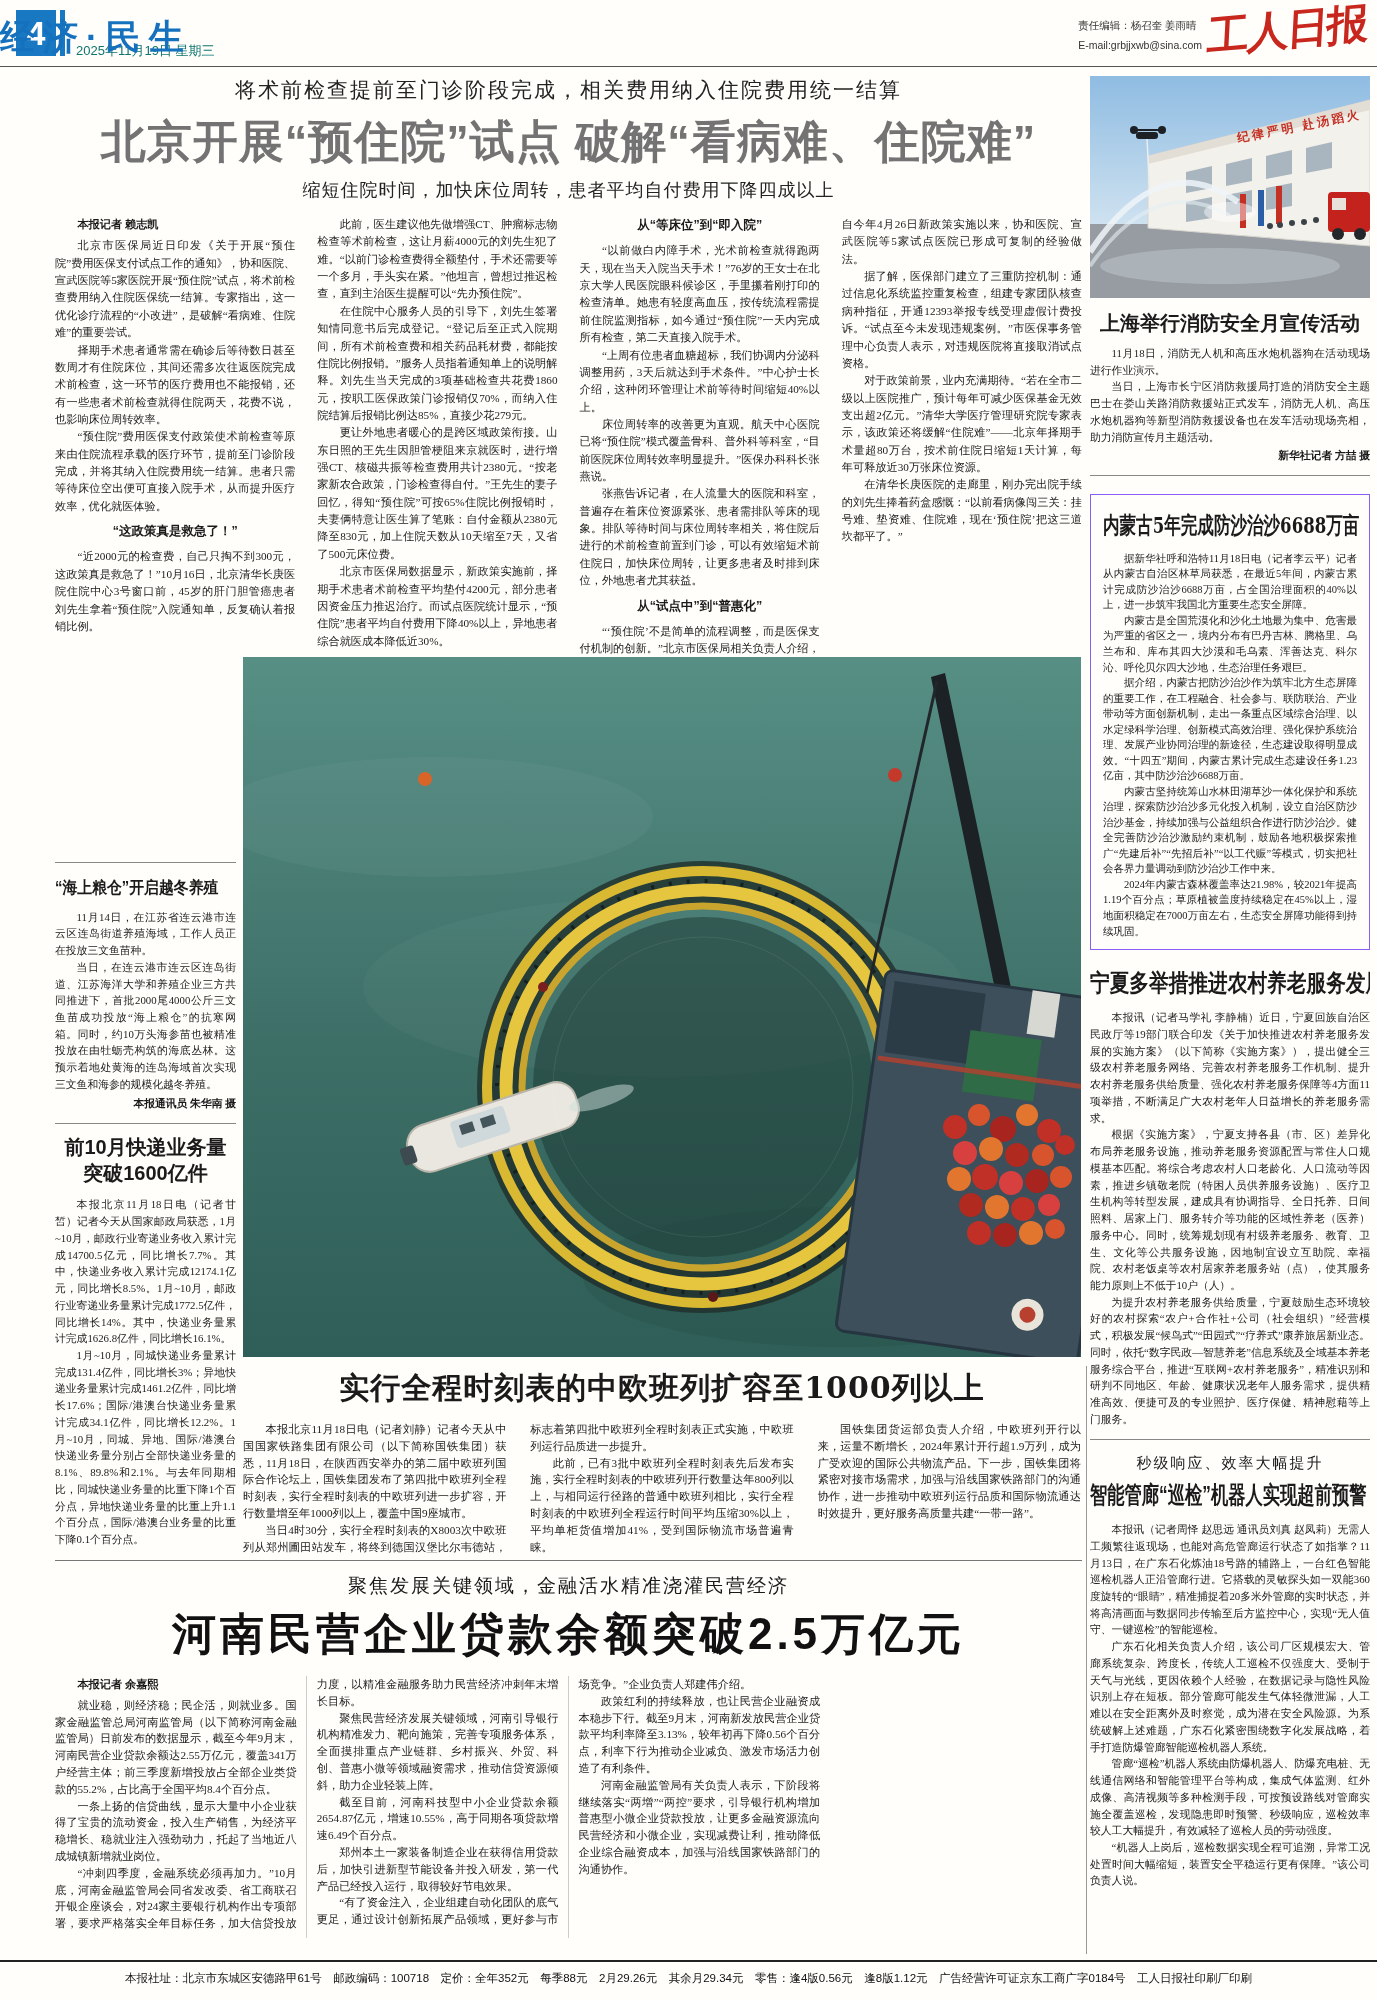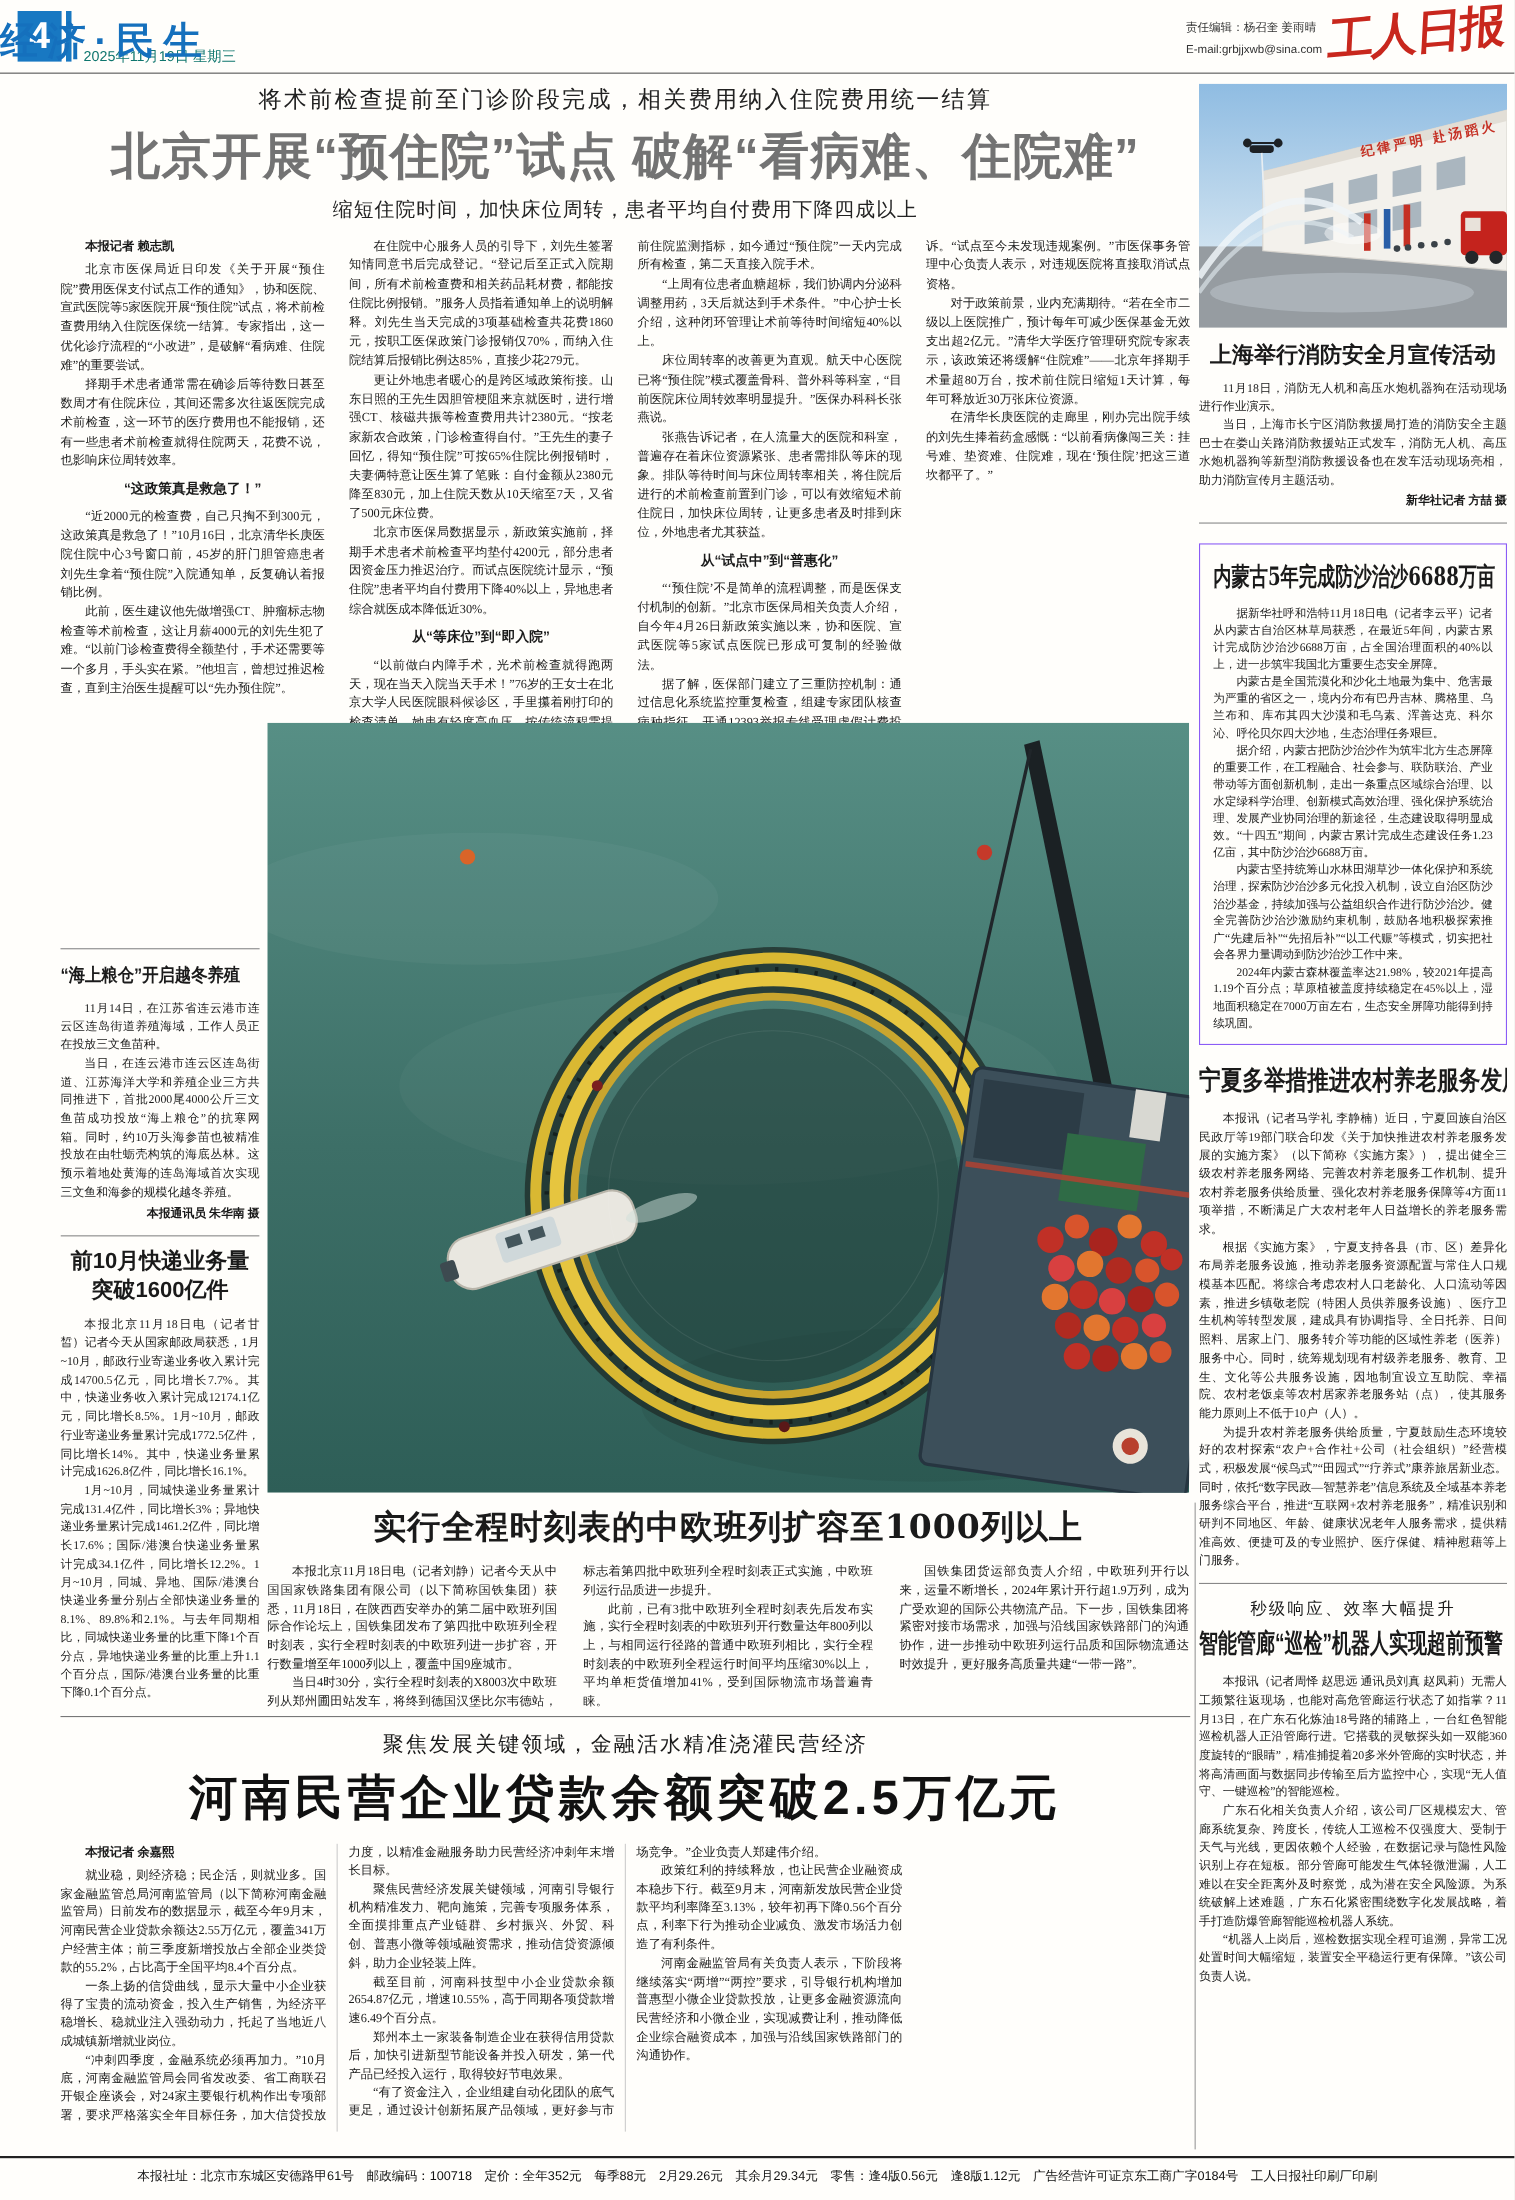--- a/index.html
+++ b/index.html
@@ -102,20 +102,21 @@
   </div>
 
   <div class="main">
     <div class="kicker">将术前检查提前至门诊阶段完成，相关费用纳入住院费用统一结算</div>
     <div class="mainhead">北京开展“预住院”试点  破解“看病难、住院难”</div>
     <div class="subhead">缩短住院时间，加快床位周转，患者平均自付费用下降四成以上</div>
     <div class="main-body body">
         <p class="by">本报记者 赖志凯</p>
         <p>北京市医保局近日印发《关于开展“预住院”费用医保支付试点工作的通知》，协和医院、宣武医院等5家医院开展“预住院”试点，将术前检查费用纳入住院医保统一结算。专家指出，这一优化诊疗流程的“小改进”，是破解“看病难、住院难”的重要尝试。</p>
         <p>择期手术患者通常需在确诊后等待数日甚至数周才有住院床位，其间还需多次往返医院完成术前检查，这一环节的医疗费用也不能报销，还有一些患者术前检查就得住院两天，花费不说，也影响床位周转效率。</p>
+        <p>“预住院”费用医保支付政策使术前检查等原来由住院流程承载的医疗环节，提前至门诊阶段完成，并将其纳入住院费用统一结算。患者只需等待床位空出便可直接入院手术，从而提升医疗效率，优化就医体验。</p>
         <p class="h">“这政策真是救急了！”</p>
         <p>“近2000元的检查费，自己只掏不到300元，这政策真是救急了！”10月16日，北京清华长庚医院住院中心3号窗口前，45岁的肝门胆管癌患者刘先生拿着“预住院”入院通知单，反复确认着报销比例。</p>
         <p>此前，医生建议他先做增强CT、肿瘤标志物检查等术前检查，这让月薪4000元的刘先生犯了难。“以前门诊检查费得全额垫付，手术还需要等一个多月，手头实在紧。”他坦言，曾想过推迟检查，直到主治医生提醒可以“先办预住院”。</p>
         <p>在住院中心服务人员的引导下，刘先生签署知情同意书后完成登记。“登记后至正式入院期间，所有术前检查费和相关药品耗材费，都能按住院比例报销。”服务人员指着通知单上的说明解释。刘先生当天完成的3项基础检查共花费1860元，按职工医保政策门诊报销仅70%，而纳入住院结算后报销比例达85%，直接少花279元。</p>
         <p>更让外地患者暖心的是跨区域政策衔接。山东日照的王先生因胆管梗阻来京就医时，进行增强CT、核磁共振等检查费用共计2380元。“按老家新农合政策，门诊检查得自付。”王先生的妻子回忆，得知“预住院”可按65%住院比例报销时，夫妻俩特意让医生算了笔账：自付金额从2380元降至830元，加上住院天数从10天缩至7天，又省了500元床位费。</p>
         <p>北京市医保局数据显示，新政策实施前，择期手术患者术前检查平均垫付4200元，部分患者因资金压力推迟治疗。而试点医院统计显示，“预住院”患者平均自付费用下降40%以上，异地患者综合就医成本降低近30%。</p>
         <p class="h">从“等床位”到“即入院”</p>
         <p>“以前做白内障手术，光术前检查就得跑两天，现在当天入院当天手术！”76岁的王女士在北京大学人民医院眼科候诊区，手里攥着刚打印的检查清单。她患有轻度高血压，按传统流程需提前住院监测指标，如今通过“预住院”一天内完成所有检查，第二天直接入院手术。</p>
         <p>“上周有位患者血糖超标，我们协调内分泌科调整用药，3天后就达到手术条件。”中心护士长介绍，这种闭环管理让术前等待时间缩短40%以上。</p>
         <p>床位周转率的改善更为直观。航天中心医院已将“预住院”模式覆盖骨科、普外科等科室，“目前医院床位周转效率明显提升。”医保办科科长张燕说。</p>
@@ -325,19 +326,20 @@
         <p>本报讯（记者马学礼 李静楠）近日，宁夏回族自治区民政厅等19部门联合印发《关于加快推进农村养老服务发展的实施方案》（以下简称《实施方案》），提出健全三级农村养老服务网络、完善农村养老服务工作机制、提升农村养老服务供给质量、强化农村养老服务保障等4方面11项举措，不断满足广大农村老年人日益增长的养老服务需求。</p>
         <p>根据《实施方案》，宁夏支持各县（市、区）差异化布局养老服务设施，推动养老服务资源配置与常住人口规模基本匹配。将综合考虑农村人口老龄化、人口流动等因素，推进乡镇敬老院（特困人员供养服务设施）、医疗卫生机构等转型发展，建成具有协调指导、全日托养、日间照料、居家上门、服务转介等功能的区域性养老（医养）服务中心。同时，统筹规划现有村级养老服务、教育、卫生、文化等公共服务设施，因地制宜设立互助院、幸福院、农村老饭桌等农村居家养老服务站（点），使其服务能力原则上不低于10户（人）。</p>
         <p>为提升农村养老服务供给质量，宁夏鼓励生态环境较好的农村探索“农户+合作社+公司（社会组织）”经营模式，积极发展“候鸟式”“田园式”“疗养式”康养旅居新业态。同时，依托“数字民政—智慧养老”信息系统及全域基本养老服务综合平台，推进“互联网+农村养老服务”，精准识别和研判不同地区、年龄、健康状况老年人服务需求，提供精准高效、便捷可及的专业照护、医疗保健、精神慰藉等上门服务。</p>
       </div>
     <hr>
     <div class="sm-kicker">秒级响应、效率大幅提升</div>
     <div class="sm-head">智能管廊“巡检”机器人实现超前预警</div>
     <div class="body">
         <p>本报讯（记者周怿 赵思远 通讯员刘真 赵凤莉）无需人工频繁往返现场，也能对高危管廊运行状态了如指掌？11月13日，在广东石化炼油18号路的辅路上，一台红色智能巡检机器人正沿管廊行进。它搭载的灵敏探头如一双能360度旋转的“眼睛”，精准捕捉着20多米外管廊的实时状态，并将高清画面与数据同步传输至后方监控中心，实现“无人值守、一键巡检”的智能巡检。</p>
         <p>广东石化相关负责人介绍，该公司厂区规模宏大、管廊系统复杂、跨度长，传统人工巡检不仅强度大、受制于天气与光线，更因依赖个人经验，在数据记录与隐性风险识别上存在短板。部分管廊可能发生气体轻微泄漏，人工难以在安全距离外及时察觉，成为潜在安全风险源。为系统破解上述难题，广东石化紧密围绕数字化发展战略，着手打造防爆管廊智能巡检机器人系统。</p>
+        <p>管廊“巡检”机器人系统由防爆机器人、防爆充电桩、无线通信网络和智能管理平台等构成，集成气体监测、红外成像、高清视频等多种检测手段，可按预设路线对管廊实施全覆盖巡检，发现隐患即时预警、秒级响应，巡检效率较人工大幅提升，有效减轻了巡检人员的劳动强度。</p>
         <p>“机器人上岗后，巡检数据实现全程可追溯，异常工况处置时间大幅缩短，装置安全平稳运行更有保障。”该公司负责人说。</p>
       </div>
   </div>
 
   <div class="footer">本报社址：北京市东城区安德路甲61号　邮政编码：100718　定价：全年352元　每季88元　2月29.26元　其余月29.34元　零售：逢4版0.56元　逢8版1.12元　广告经营许可证京东工商广字0184号　工人日报社印刷厂印刷</div>
 
 </div>
 
 </body></html>

